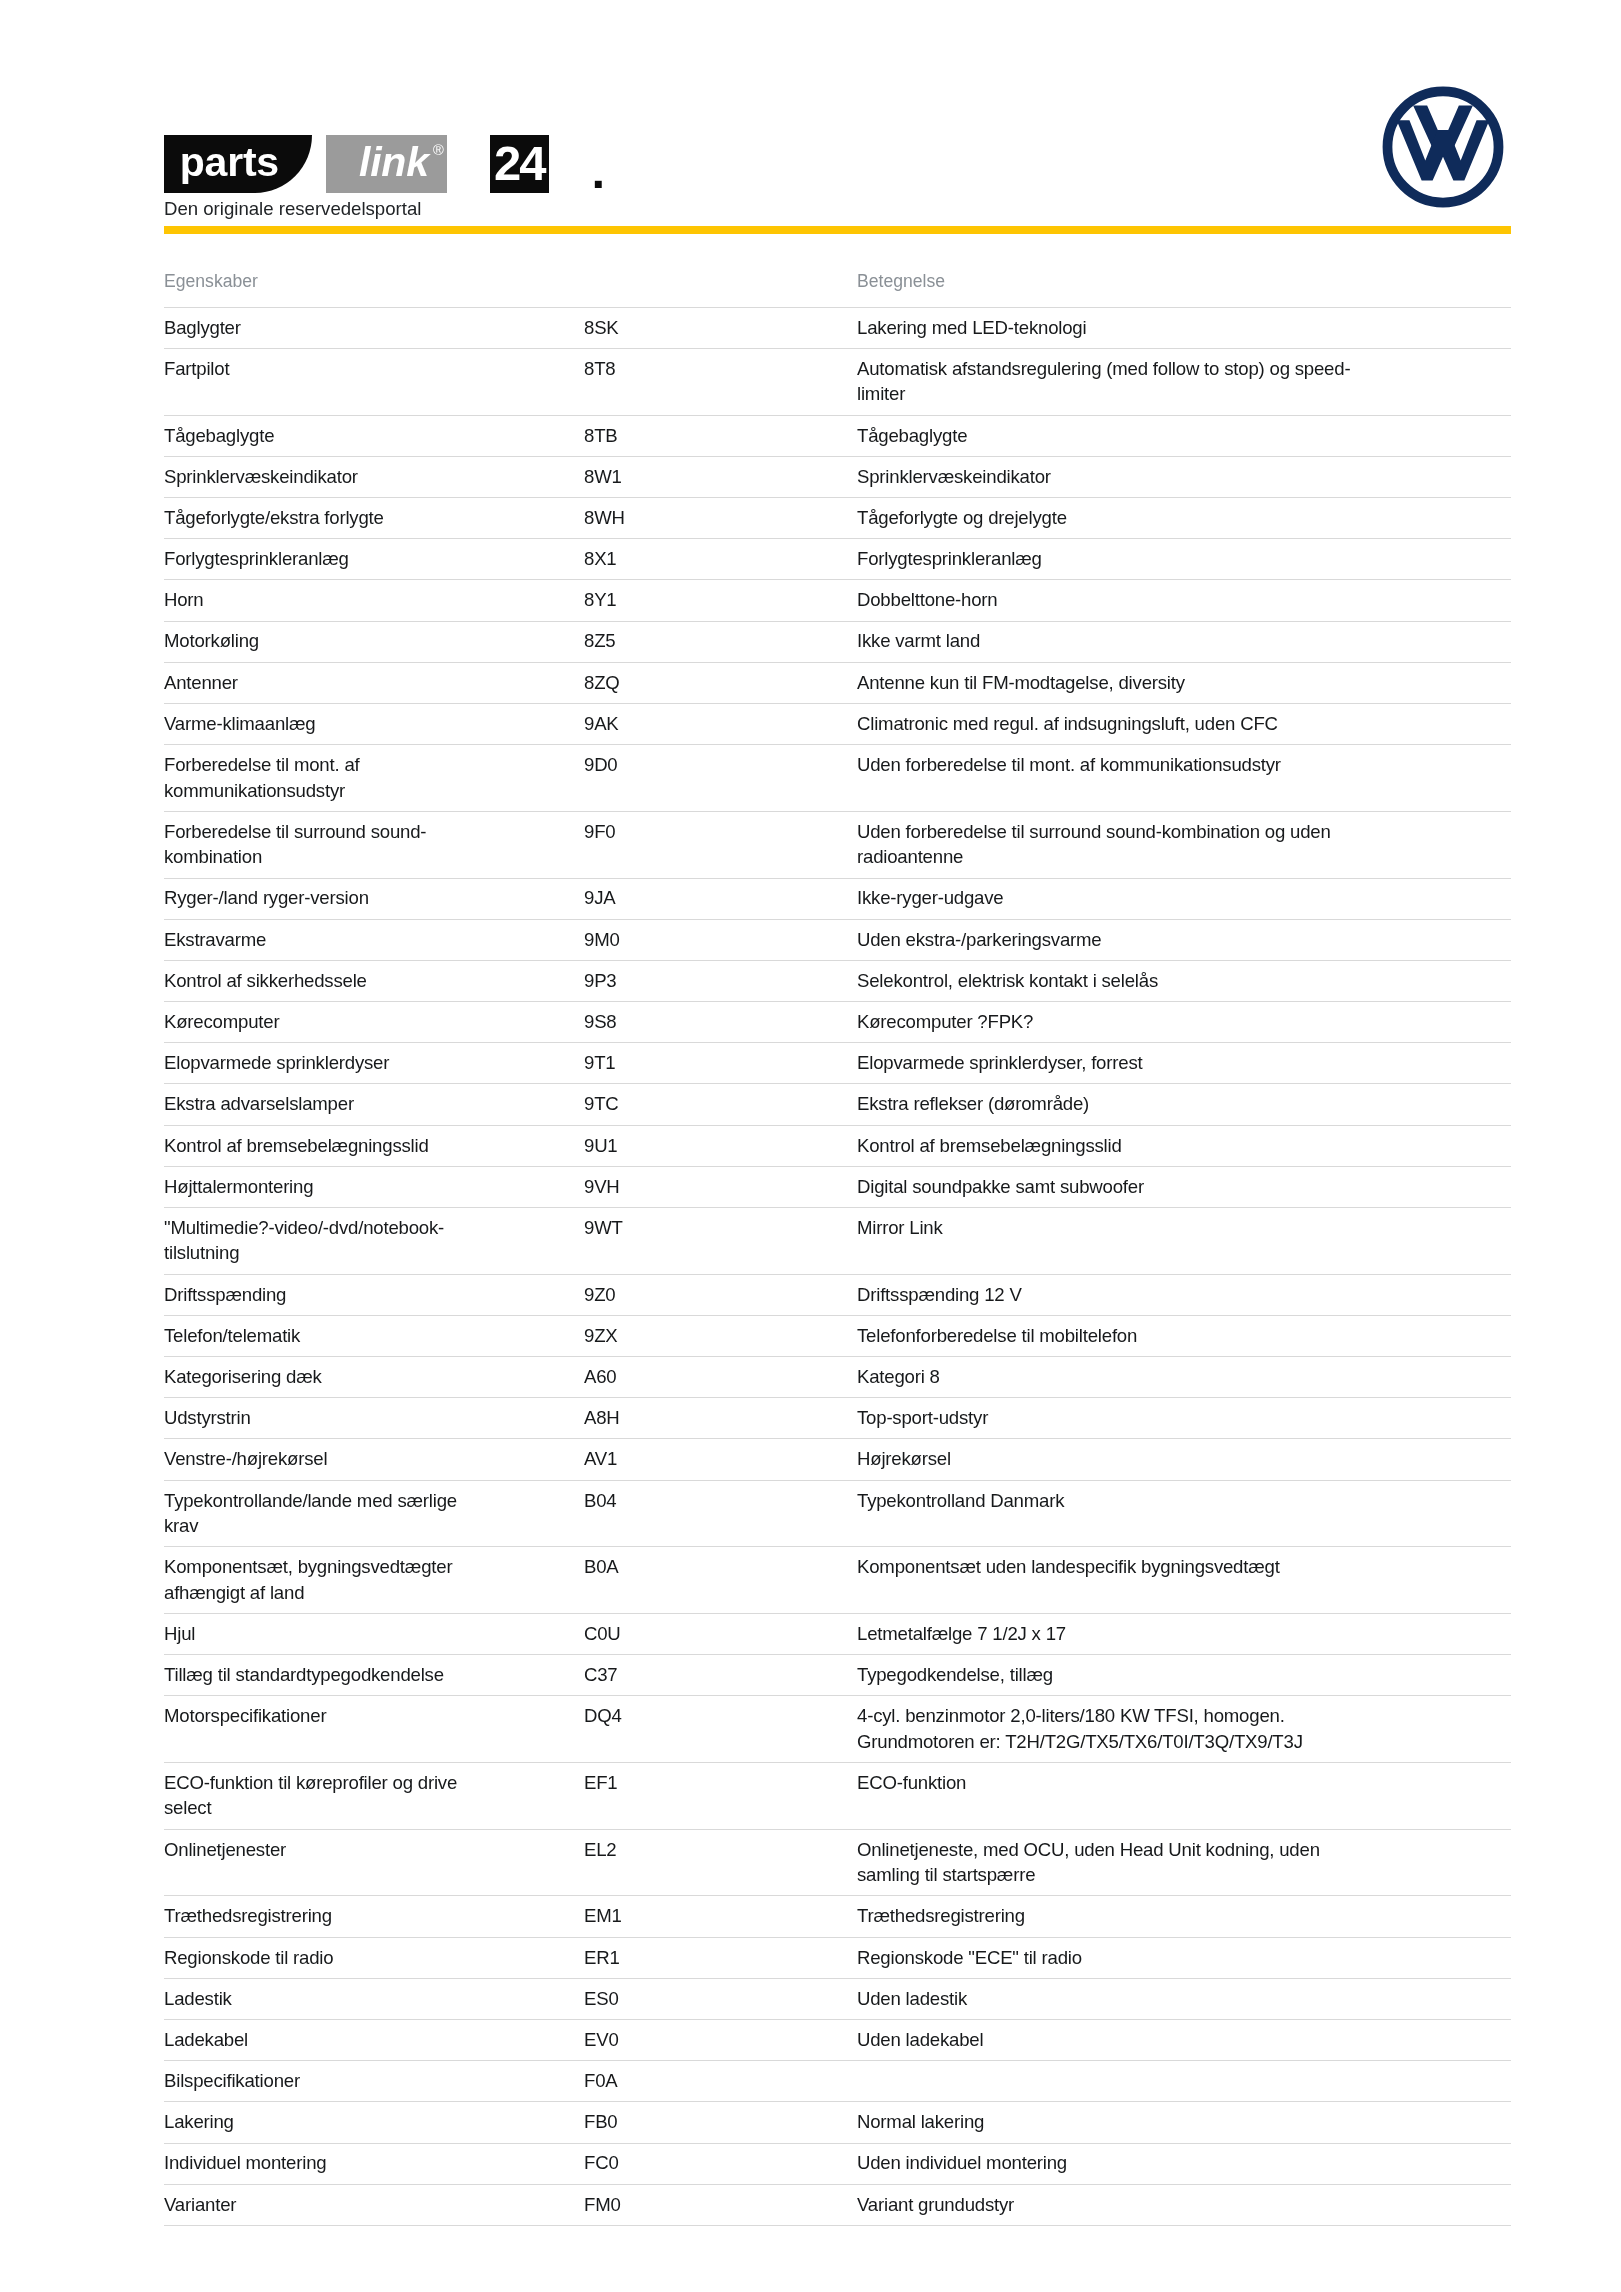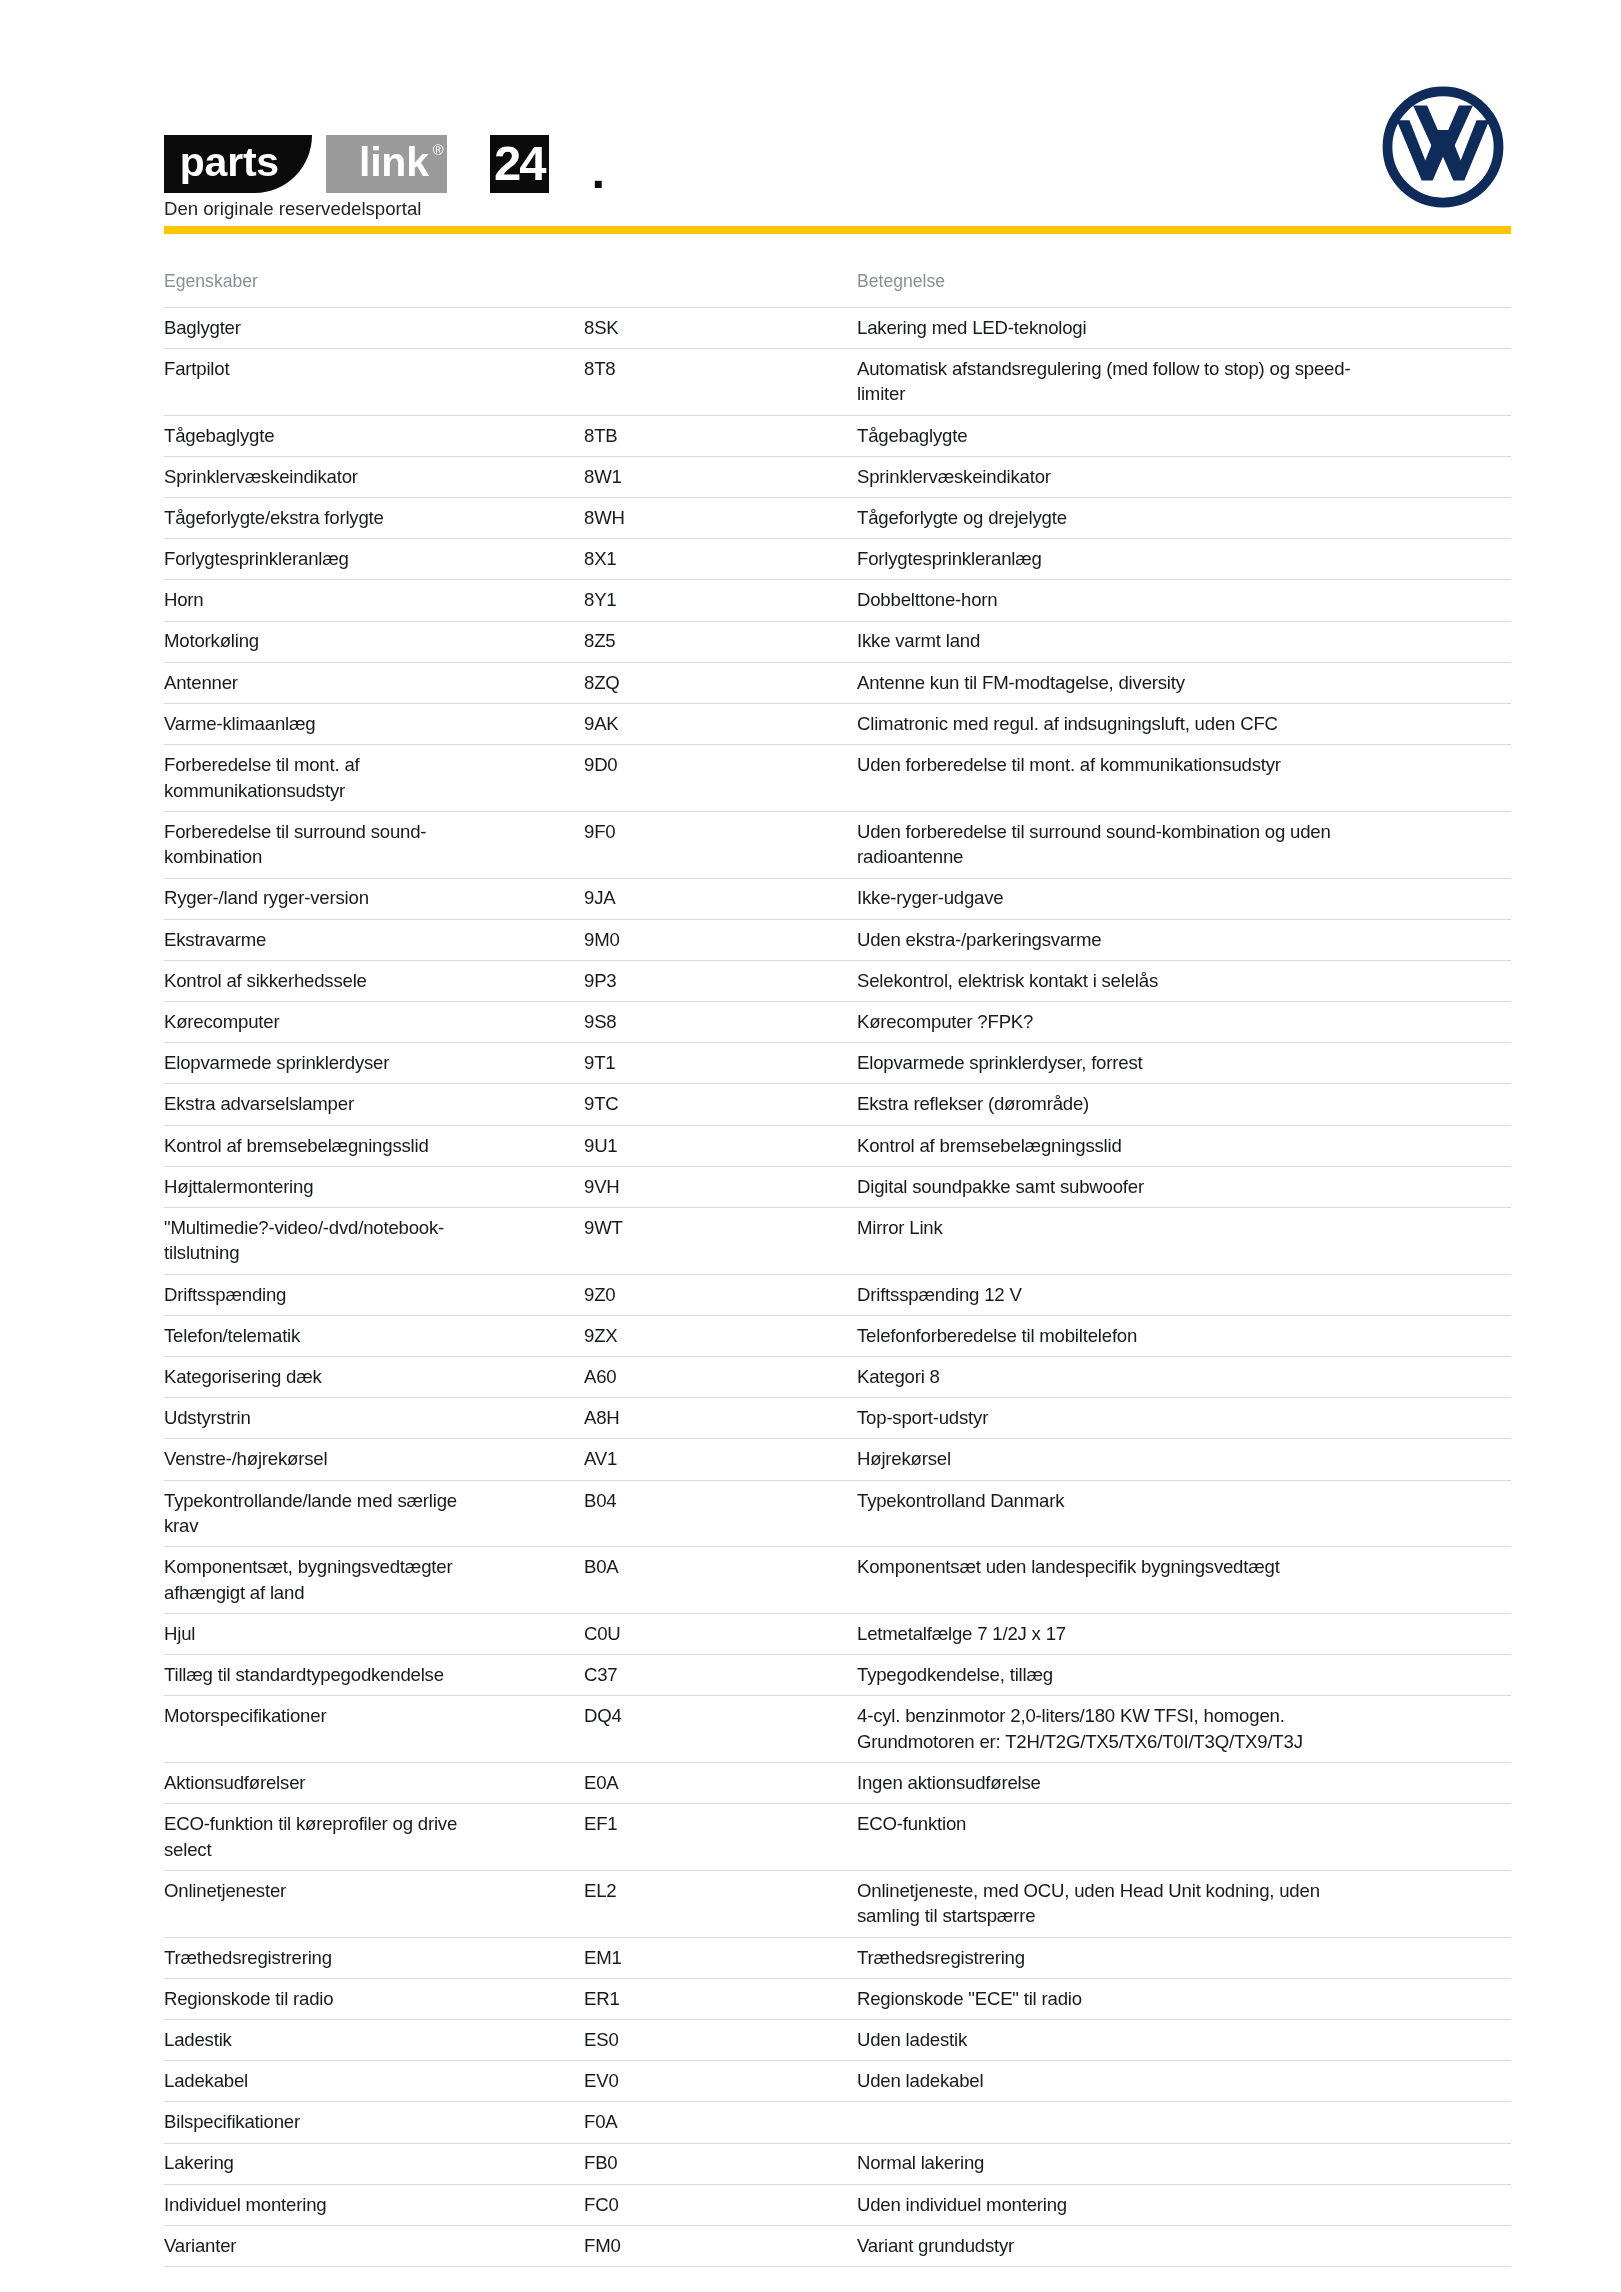--- a/index.html
+++ b/index.html
@@ -18,21 +18,21 @@
 
   .content { position:absolute; left:164px; top:0; width:1347px; }
 
   .brand-logo { display:flex; align-items:stretch; height:58px; margin-top:135px; width:max-content;gap:43px; }
   .seg { display:flex; align-items:center; }
   .seg-parts {
     background:#0b0b0b; color:#fff; font-size:41px; font-weight:600;
     padding:0 33px 3.9px 15.7px; position:relative; z-index:2;
     border-bottom-right-radius:57px 58px; margin-right:-29px;
   }
-  .seg-link { background:#9b9b9b; color:#fff; font-size:41px; font-weight:600; padding:0 3.9px 3.9px 33px; z-index:1; }
+  .seg-link { background:#9b9b9b; color:#fff; font-size:41px; font-weight:600; padding:0 3.9px 3.9px 33px; z-index:1;font-style:italic; }
   .seg-link sup { font-size:14.7px; font-weight:400; margin-left:3.9px; transform:translateY(-11.8px); }
   .seg-24 { background:#0b0b0b; color:#fff; font-size:49px; font-weight:800; padding:0 3.9px 2px 3.9px; letter-spacing:-2px; }
   .seg-dot { color:#0b0b0b; font-size:49px; font-weight:800; align-self:flex-end; line-height:0.9; }
 
   .tagline { font-size:18.6px; color:#212427; margin-top:4.9px; letter-spacing:0; }
   .rule-yellow { height:7.8px; background:#fec502; margin-top:5.9px; width:100%; }
 
   
   .tbl { margin-top:35px; }
   .trow {
@@ -266,25 +266,20 @@
     <div class="cell c-desc">Typegodkendelse, tillæg</div>
   </div>
 
   <div class="trow">
     <div class="cell c-prop">Motorspecifikationer</div>
     <div class="cell c-code">DQ4</div>
     <div class="cell c-desc">4-cyl. benzinmotor 2,0-liters/180 KW  TFSI, homogen.
 Grundmotoren er:  T2H/T2G/TX5/TX6/T0I/T3Q/TX9/T3J</div>
   </div>
 
-  <div class="trow">
-    <div class="cell c-prop">Aktionsudførelser</div>
-    <div class="cell c-code">E0A</div>
-    <div class="cell c-desc">Ingen aktionsudførelse</div>
-  </div>
 
   <div class="trow">
     <div class="cell c-prop">ECO-funktion til køreprofiler  og drive
 select</div>
     <div class="cell c-code">EF1</div>
     <div class="cell c-desc">ECO-funktion</div>
   </div>
 
   <div class="trow">
     <div class="cell c-prop">Onlinetjenester</div>

